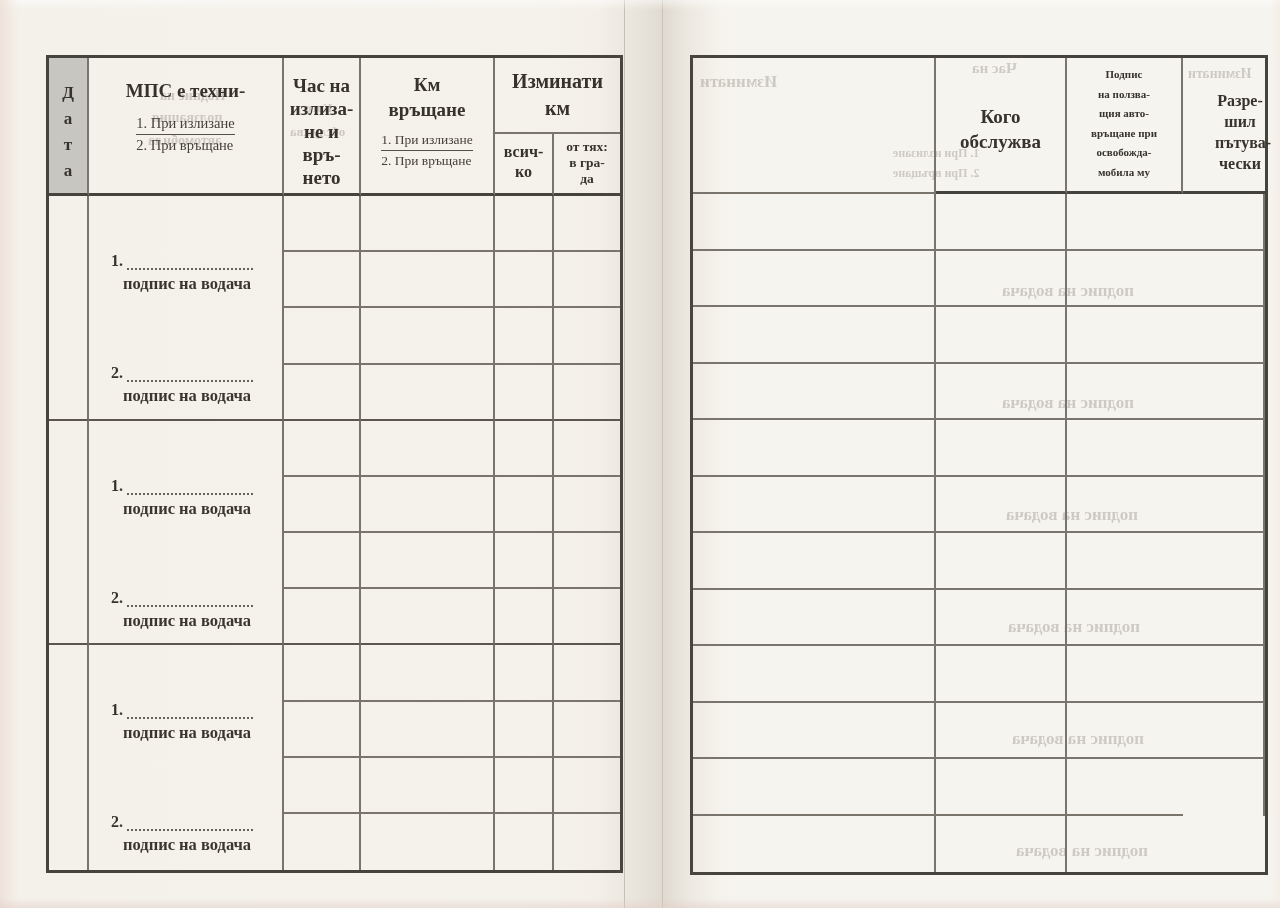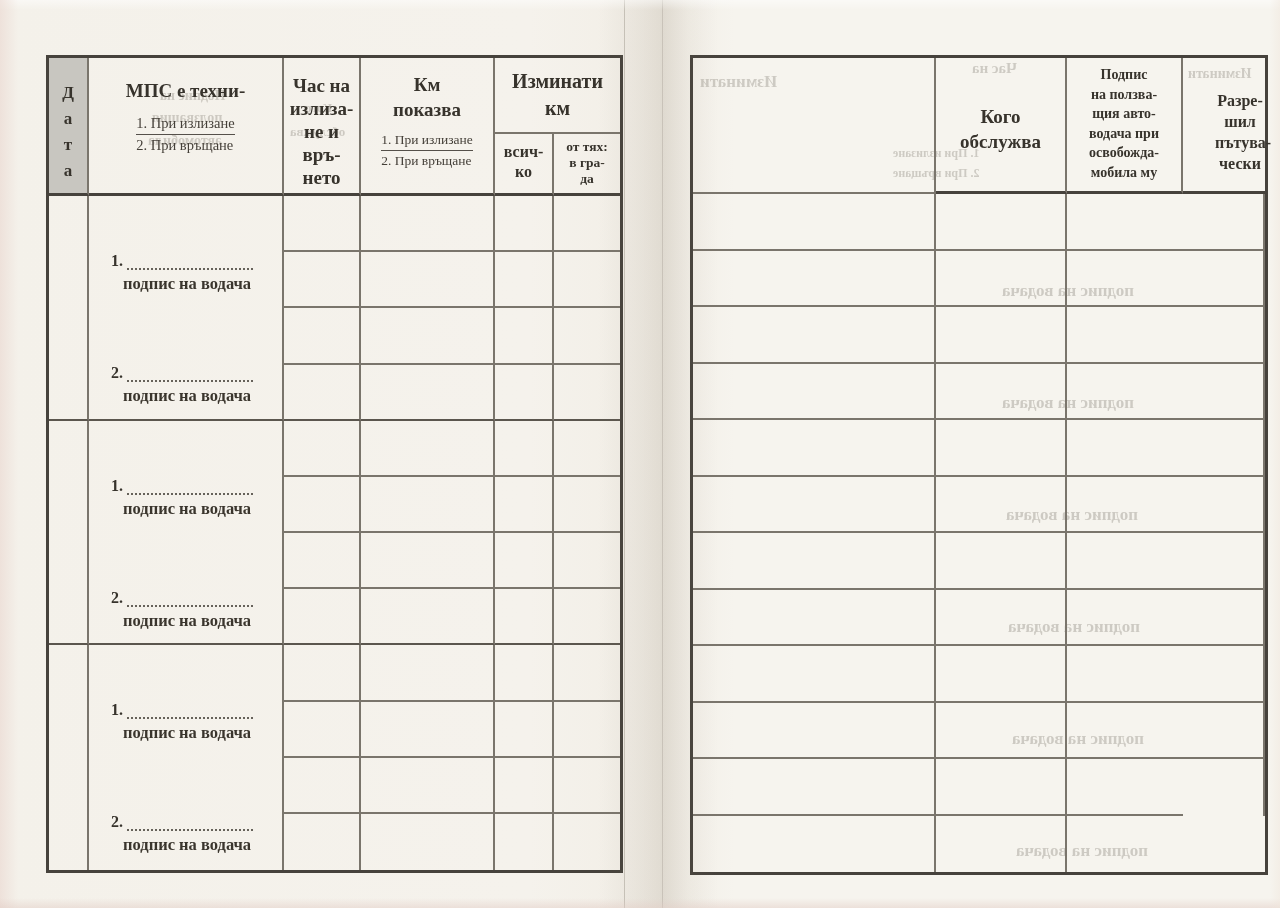--- a/index.html
+++ b/index.html
@@ -64,21 +64,21 @@
   .signo{font-weight:bold;font-size:16px;line-height:18px;}
   .sigline{display:inline-block;width:126px;border-bottom:2px dotted #66625a;height:15px;margin-left:4px;}
   .sigcap{font-weight:bold;font-size:16.5px;margin-top:4px;margin-left:12px;color:#3a352d;}
 
   
   .route-hdr{}
   .routebox{position:absolute;left:30px;top:33px;width:178px;height:82px;background:#c7c5bf;
     display:flex;flex-direction:column;justify-content:center;text-align:center;
     font-weight:bold;font-size:19px;line-height:26px;}
   .served-hdr{font-size:19px;line-height:25px;padding-top:46px;}
-  .release-hdr{font-size:14px;line-height:19.5px;padding-top:7px;}
+  .release-hdr{font-size:11px;line-height:19.5px;padding-top:7px;}
   .approved-hdr{font-size:16px;line-height:21px;padding-top:32px;padding-left:32px;}
 
   
   .overlay{position:absolute;pointer-events:none;z-index:4;}
   .fold{left:598px;top:0;width:120px;height:908px;
     background:linear-gradient(to right,rgba(130,118,100,0) 0%,rgba(130,118,100,.10) 38%,rgba(130,118,100,.16) 55%,rgba(130,118,100,.06) 75%,rgba(130,118,100,0) 100%);}
   .crease1{left:624px;top:0;width:1px;height:908px;background:rgba(110,102,88,.30);}
   .crease2{left:662px;top:0;width:1px;height:908px;background:rgba(110,102,88,.20);}
   .edge-top{left:0;top:0;width:1280px;height:10px;background:linear-gradient(to bottom,rgba(255,255,255,.5),rgba(255,255,255,0));}
   .edge-left{left:0;top:0;width:18px;height:908px;background:linear-gradient(to right,rgba(234,215,208,.6),rgba(234,215,208,0));}
@@ -130,21 +130,21 @@
   <div class="lcell hdr time-hdr hb" style="grid-area:1/3/3/4">
     <div>Час на</div>
     <div>излиза-</div>
     <div>не и</div>
     <div>връ-</div>
     <div>нето</div>
   </div>
 
   <div class="lcell hdr km-hdr hb" style="grid-area:1/4/3/5">
     <div>Км</div>
-    <div>показва</div>
+    <div>връщане</div>
     <div class="frac km-frac">
       <div class="fr1">1. При излизане</div>
       <div class="fr2">2. При връщане</div>
     </div>
   </div>
 
   <div class="lcell hdr trav-hdr nr" style="grid-area:1/5/2/7">
     <div>Изминати</div>
     <div>км</div>
   </div>
@@ -266,21 +266,21 @@
 
   <div class="rcell hdr served-hdr hb" style="grid-area:1/2/2/3">
     <div>Кого</div>
     <div>обслужва</div>
   </div>
 
   <div class="rcell hdr release-hdr hb" style="grid-area:1/3/2/4">
     <div>Подпис</div>
     <div>на ползва-</div>
     <div>щия авто-</div>
-    <div>водача при</div>
+    <div>връщане при</div>
     <div>освобожда-</div>
     <div>мобила му</div>
   </div>
 
   <div class="rcell hdr approved-hdr hb nr" style="grid-area:1/4/2/5">
     <div>Разре-</div>
     <div>шил</div>
     <div>пътува-</div>
     <div>чески</div>
   </div>

